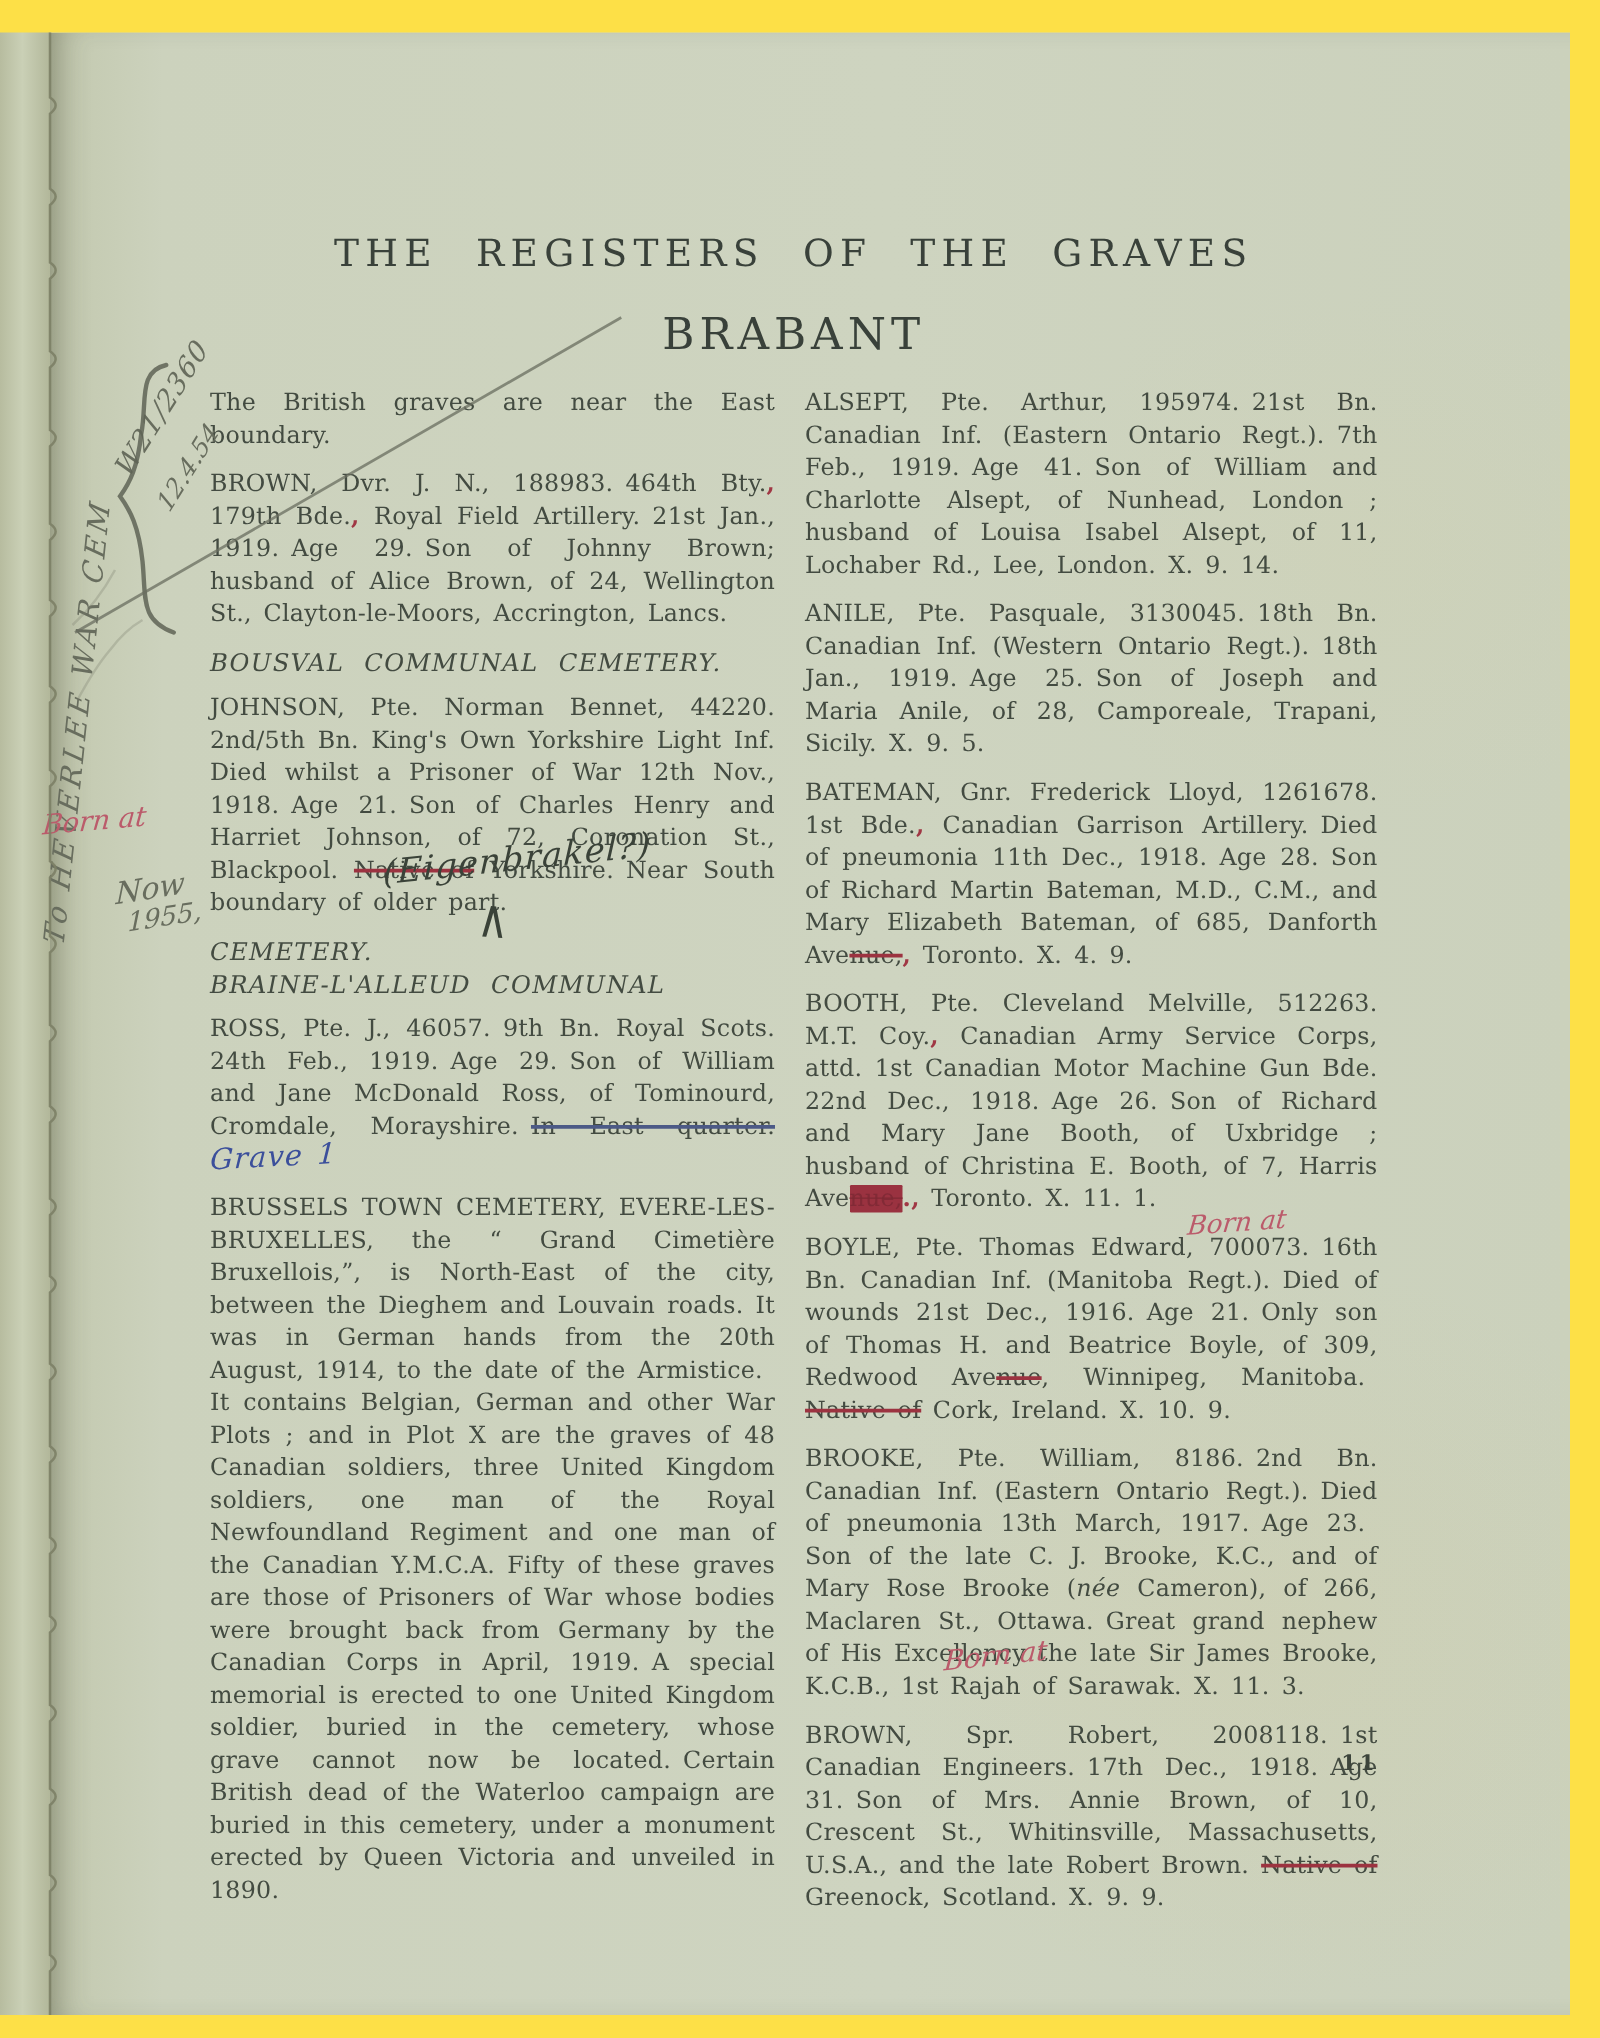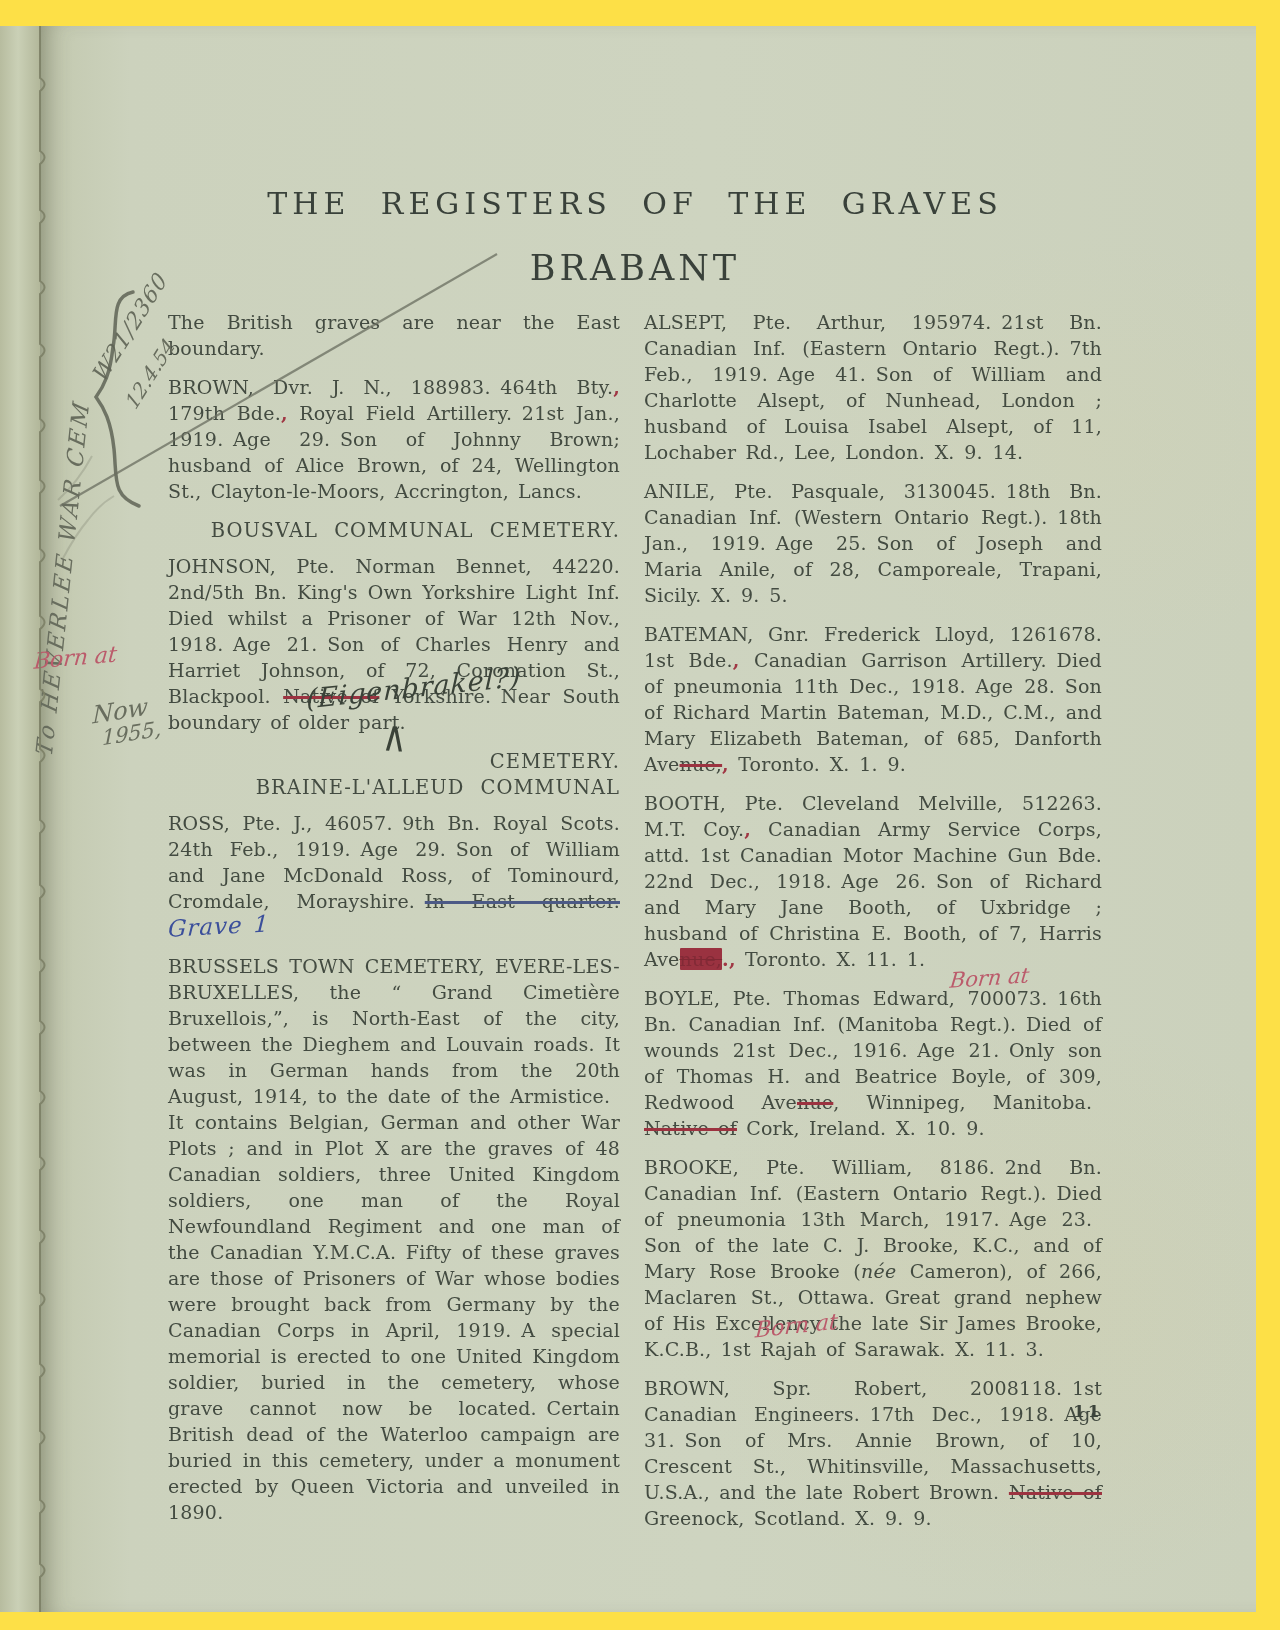--- a/index.html
+++ b/index.html
@@ -21,21 +21,21 @@
   .ink{color:#424a40;}
   .title{position:absolute;left:128px;width:934px;text-align:center;color:#39413a;}
   .title1{top:160px;font-size:30px;letter-spacing:5px;word-spacing:16px;}
   .title2{top:222px;font-size:35px;letter-spacing:4px;word-spacing:10px;}
   .col{position:absolute;top:283px;color:#434b41;font-size:19px;line-height:26px;
        text-align:justify;word-spacing:3px;letter-spacing:.2px;}
   .col-left{left:128px;width:452px;}
   .col-right{left:604px;width:458px;}
   .para{margin:0 0 13px 0;}
   .cem-heading{margin:14px 0 9px 0;font-size:19.5px;letter-spacing:1px;word-spacing:9px;}
-  .cem-heading.center{text-align:right;}
+  .cem-heading.center{text-align:left;font-style:italic;}
   .cem-heading .line{display:block;}
   .italic{font-style:italic;}
   
   .strike-red{position:relative;text-decoration:line-through;
               text-decoration-color:#9c3340;text-decoration-thickness:3px;}
   .strike-ink{text-decoration:line-through;text-decoration-color:#4c5a86;
               text-decoration-thickness:2.5px;}
   .obliterated-red{background:#9a3240;color:#822a36;border-radius:1px;
                    text-decoration:line-through;text-decoration-color:#7e2833;}
   .mark-red{color:#a03744;font-weight:bold;}
@@ -88,21 +88,21 @@
           <div class="cem-heading center">
             <span class="line">CEMETERY.</span>
             <span class="line">BRAINE-L'ALLEUD COMMUNAL</span>
           </div>
           <p class="para"><span>ROSS, Pte. J., 46057. 9th Bn. Royal Scots. 24th Feb., 1919. Age 29. Son of William and Jane McDonald Ross, of Tominourd, Cromdale, Morayshire. </span><span class="strike-ink">In East quarter.</span><span class="hand-blue"> Grave 1</span></p>
           <p class="para"><span>BRUSSELS TOWN CEMETERY, EVERE-LES-BRUXELLES, the “ Grand Cimetière Bruxellois,”, is North-East of the city, between the Dieghem and Louvain roads. It was in German hands from the 20th August, 1914, to the date of the Armistice. It contains Belgian, German and other War Plots ; and in Plot X are the graves of 48 Canadian soldiers, three United Kingdom soldiers, one man of the Royal Newfoundland Regiment and one man of the Canadian Y.M.C.A. Fifty of these graves are those of Prisoners of War whose bodies were brought back from Germany by the Canadian Corps in April, 1919. A special memorial is erected to one United Kingdom soldier, buried in the cemetery, whose grave cannot now be located. Certain British dead of the Waterloo campaign are buried in this cemetery, under a monument erected by Queen Victoria and unveiled in 1890.</span></p>
         </div>
       <div class="col col-right">
           <p class="para"><span>ALSEPT, Pte. Arthur, 195974. 21st Bn. Canadian Inf. (Eastern Ontario Regt.). 7th Feb., 1919. Age 41. Son of William and Charlotte Alsept, of Nunhead, London ; husband of Louisa Isabel Alsept, of 11, Lochaber Rd., Lee, London. X. 9. 14.</span></p>
           <p class="para"><span>ANILE, Pte. Pasquale, 3130045. 18th Bn. Canadian Inf. (Western Ontario Regt.). 18th Jan., 1919. Age 25. Son of Joseph and Maria Anile, of 28, Camporeale, Trapani, Sicily. X. 9. 5.</span></p>
-          <p class="para"><span>BATEMAN, Gnr. Frederick Lloyd, 1261678. 1st Bde.</span><span class="mark-red">,</span><span> Canadian Garrison Artillery. Died of pneumonia 11th Dec., 1918. Age 28. Son of Richard Martin Bateman, M.D., C.M., and Mary Elizabeth Bateman, of 685, Danforth Ave</span><span class="strike-red">nue,</span><span class="mark-red">,</span><span> Toronto. X. 1. 9.</span></p>
+          <p class="para"><span>BATEMAN, Gnr. Frederick Lloyd, 1261678. 1st Bde.</span><span class="mark-red">,</span><span> Canadian Garrison Artillery. Died of pneumonia 11th Dec., 1918. Age 28. Son of Richard Martin Bateman, M.D., C.M., and Mary Elizabeth Bateman, of 685, Danforth Ave</span><span class="strike-red">nue,</span><span class="mark-red">,</span><span> Toronto. X. 4. 9.</span></p>
           <p class="para"><span>BOOTH, Pte. Cleveland Melville, 512263. M.T. Coy.</span><span class="mark-red">,</span><span> Canadian Army Service Corps, attd. 1st Canadian Motor Machine Gun Bde. 22nd Dec., 1918. Age 26. Son of Richard and Mary Jane Booth, of Uxbridge ; husband of Christina E. Booth, of 7, Harris Ave</span><span class="obliterated-red">nue,</span><span class="mark-red">.,</span><span> Toronto. X. 11. 1.</span></p>
           <p class="para"><span>BOYLE, Pte. Thomas Edward, 700073. 16th Bn. Canadian Inf. (Manitoba Regt.). Died of wounds 21st Dec., 1916. Age 21. Only son of Thomas H. and Beatrice Boyle, of 309, Redwood Ave</span><span class="strike-red">nue</span><span>, Winnipeg, Manitoba. </span><span class="strike-red">Native of</span><span> Cork, Ireland. X. 10. 9.</span></p>
           <p class="para"><span>BROOKE, Pte. William, 8186. 2nd Bn. Canadian Inf. (Eastern Ontario Regt.). Died of pneumonia 13th March, 1917. Age 23. Son of the late C. J. Brooke, K.C., and of Mary Rose Brooke (</span><span class="italic">née</span><span> Cameron), of 266, Maclaren St., Ottawa. Great grand nephew of His Excellency the late Sir James Brooke, K.C.B., 1st Rajah of Sarawak. X. 11. 3.</span></p>
           <p class="para"><span>BROWN, Spr. Robert, 2008118. 1st Canadian Engineers. 17th Dec., 1918. Age 31. Son of Mrs. Annie Brown, of 10, Crescent St., Whitinsville, Massachusetts, U.S.A., and the late Robert Brown. </span><span class="strike-red">Native of</span><span> Greenock, Scotland. X. 9. 9.</span></p>
         </div>
 
       <div class="page-number">11</div>
     </div>
   </div>
 

